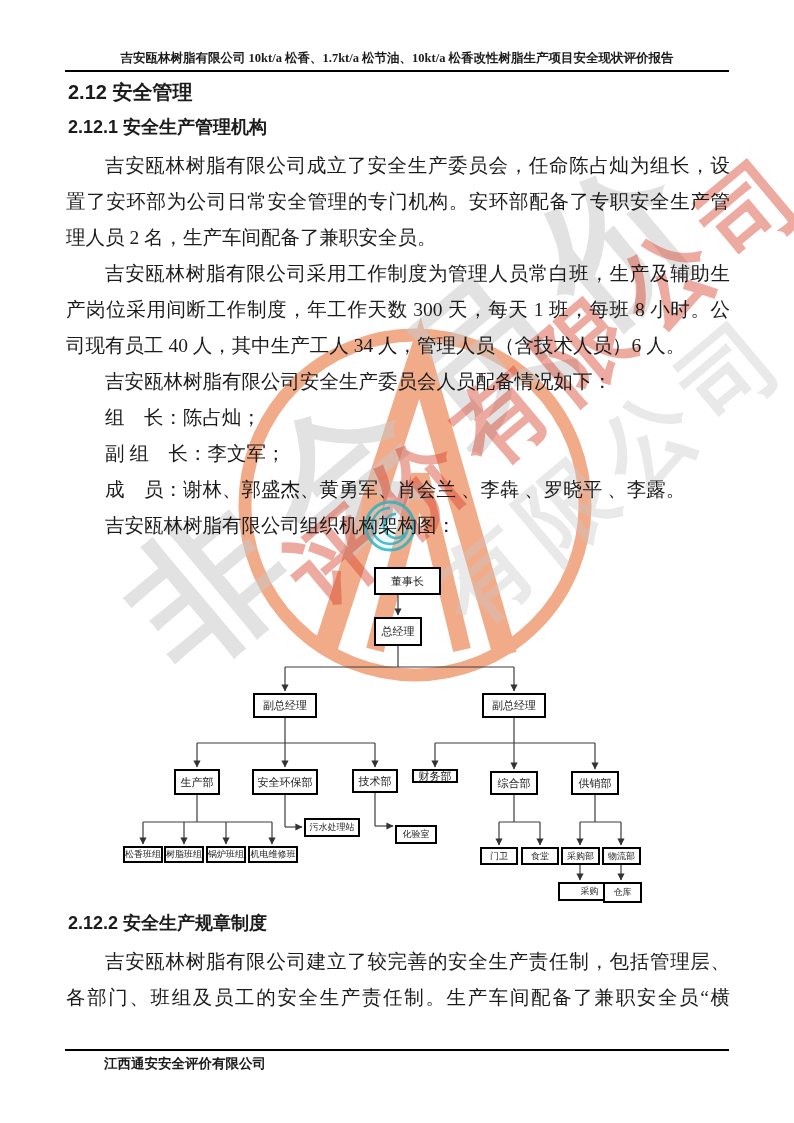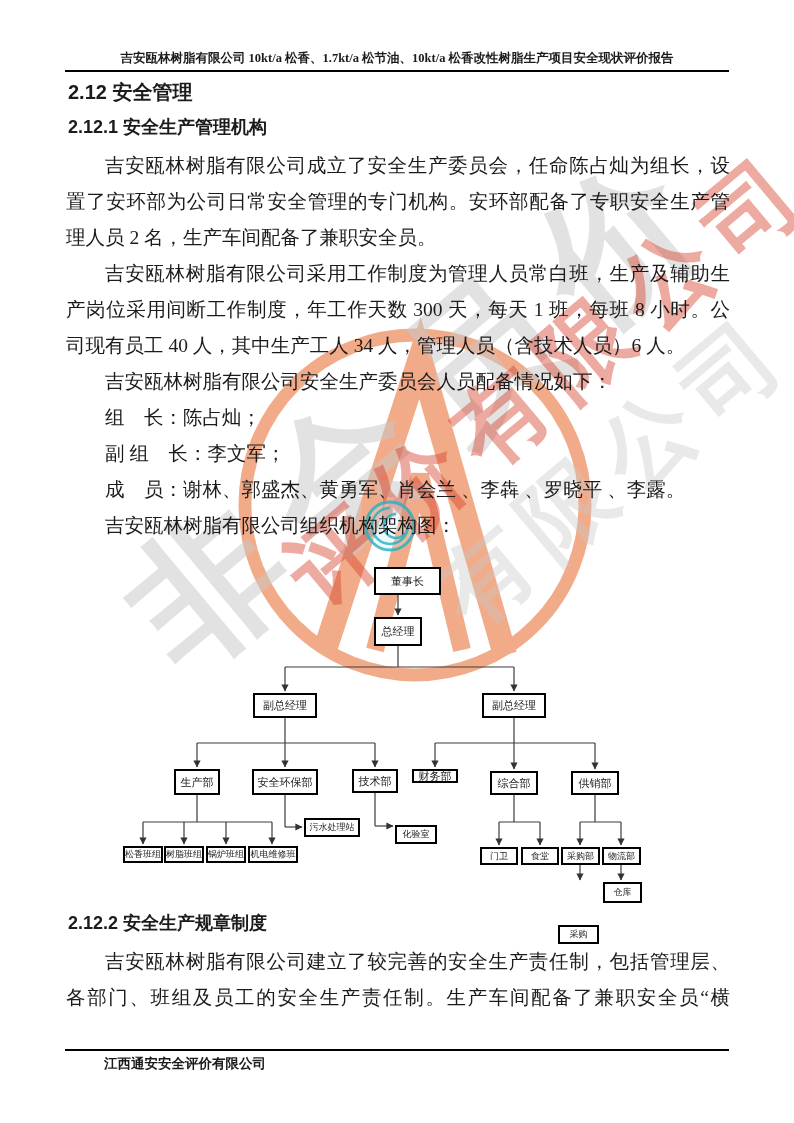--- a/index.html
+++ b/index.html
@@ -132,21 +132,21 @@
         <div class="node small" style="left: 304px; top: 260px; width: 56px; height: 19px;">污水处理站</div>
         <div class="node small" style="left: 395px; top: 267px; width: 42px; height: 19px;">化验室</div>
         <div class="node small" style="left: 123px; top: 288px; width: 40px; height: 17px;">松香班组</div>
         <div class="node small" style="left: 164px; top: 288px; width: 40px; height: 17px;">树脂班组</div>
         <div class="node small" style="left: 206px; top: 288px; width: 40px; height: 17px;">锅炉班组</div>
         <div class="node small" style="left: 248px; top: 288px; width: 50px; height: 17px;">机电维修班</div>
         <div class="node small" style="left: 480px; top: 289px; width: 38px; height: 18px;">门卫</div>
         <div class="node small" style="left: 521px; top: 289px; width: 38px; height: 18px;">食堂</div>
         <div class="node small" style="left: 561px; top: 289px; width: 39px; height: 18px;">采购部</div>
         <div class="node small" style="left: 602px; top: 289px; width: 39px; height: 18px;">物流部</div>
-        <div class="node small" style="left: 558px; top: 324px; width: 41px; height: 19px; margin-top: 43px;">采购</div>
+        <div class="node small" style="left: 558px; top: 324px; width: 63px; height: 19px;">采购</div>
         <div class="node small" style="left: 603px; top: 324px; width: 39px; height: 21px;">仓库</div>
       </div>
 
     <div class="h2 h2-2">2.12.2 安全生产规章制度</div>
     <div class="lines" id="lines2">
         <div class="line indent fill">吉安瓯林树脂有限公司建立了较完善的安全生产责任制，包括管理层、</div>
         <div class="line fill">各部门、班组及员工的安全生产责任制。生产车间配备了兼职安全员“横</div>
       </div>
 
     <div class="rule-bottom"></div>

